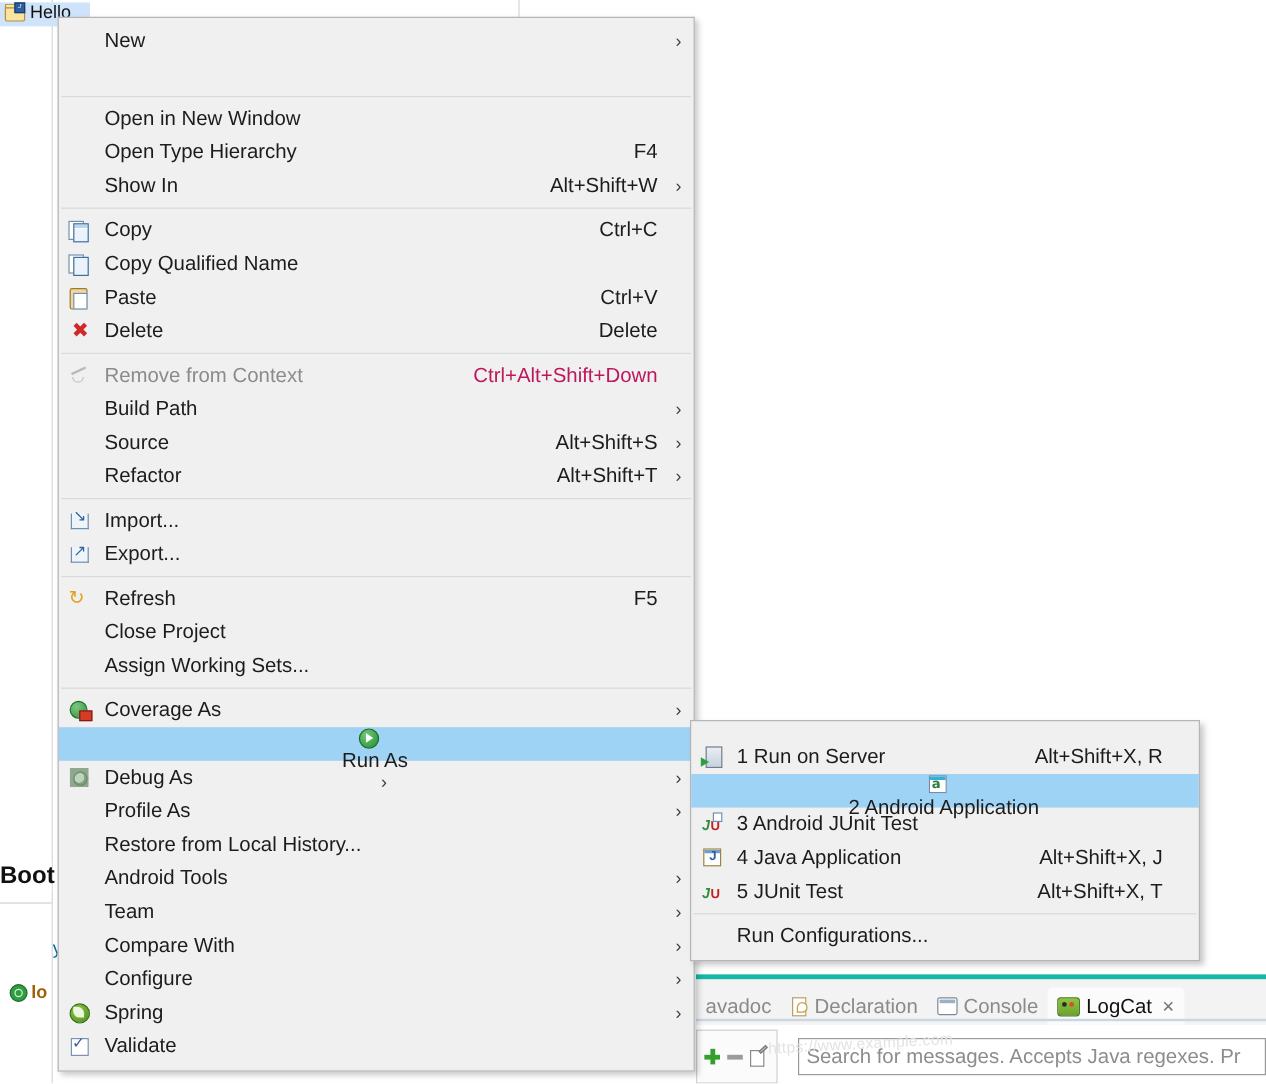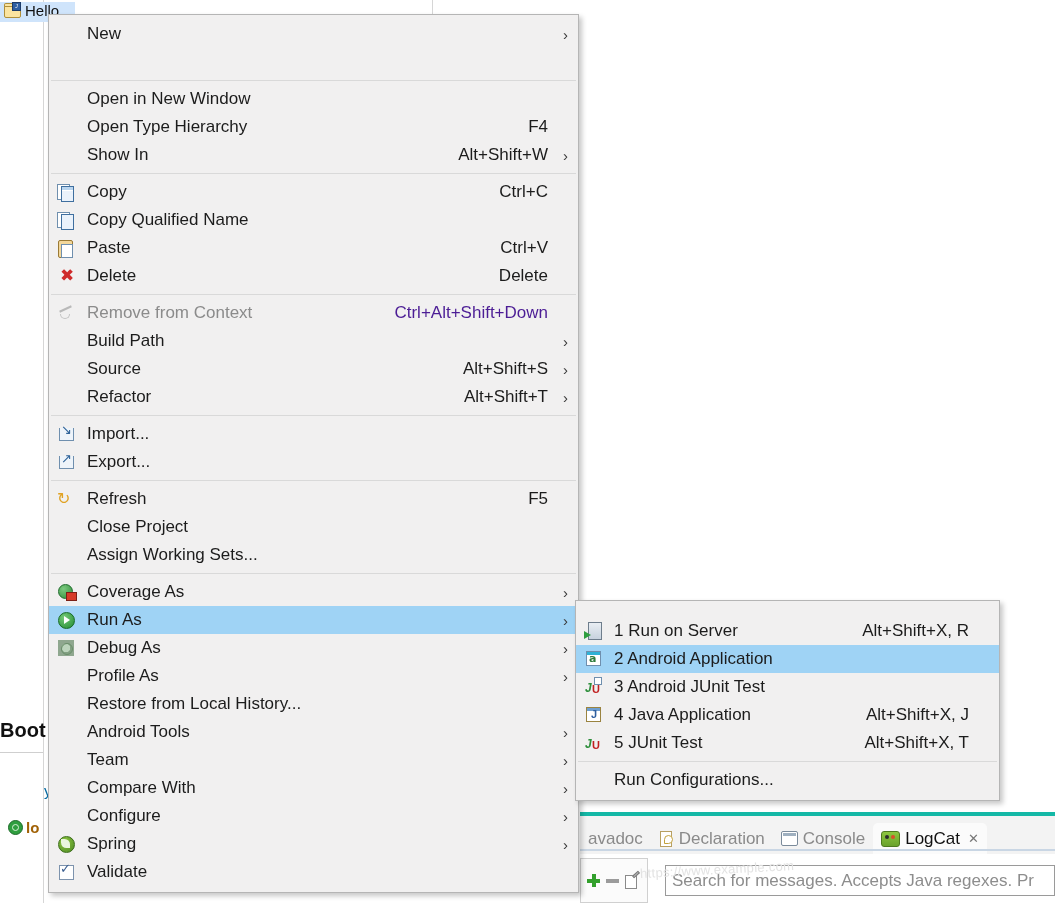--- a/index.html
+++ b/index.html
@@ -87,26 +87,26 @@
   .menu{
     position:absolute;background:#f1f0f0;border:1px solid #b5b5b5;
     box-shadow:3px 3px 5px rgba(0,0,0,.22);box-sizing:border-box;
   }
   #ctxmenu{left:48px;top:14px;width:531px;padding:5px 0 6px 0;}
   #submenu{left:575px;top:600px;width:425px;padding:16px 0 6px 0;}
 
   .mi{display:flex;align-items:center;height:28px;padding:0 10px 0 8px;
     box-sizing:border-box;font-size:17px;color:#1c1c1c;white-space:nowrap;}
   #ctxmenu .mi{height:28px;}
-  .mi.sel{background:#9fd3f5;}
+  .mi.sel{background:#9fd3f5;flex-direction:column;}
   .mi.disabled{color:#8b8b8b;}
   .mi .ic{width:20px;height:18px;flex:0 0 auto;margin-right:10px;position:relative;}
   .mi .lbl{flex:1 1 auto;}
   .mi .acc{color:#1c1c1c;margin-left:24px;font-size:17px;}
-  .mi.disabled .acc{color:#4c1d95;}
+  .mi.disabled .acc{color:#be185d;}
   .mi .arrow{width:12px;text-align:right;font-size:15px;color:#3a3a3a;margin-left:8px;}
   .mi .arrow.empty{visibility:hidden;}
   .sep{height:1px;background:#d9d9d9;margin:4px 2px;}
 
   
   .g-copy::before{content:"";position:absolute;left:0;top:1px;width:11px;height:14px;
     background:#fff;border:1px solid #6f8fae;}
   .g-copy::after{content:"";position:absolute;left:4px;top:3px;width:11px;height:14px;
     background:#eaf2fb;border:1px solid #3f6f9f;
     box-shadow:inset 0 3px 0 #b9d5ef, inset 0 6px 0 -2px #fff;}

